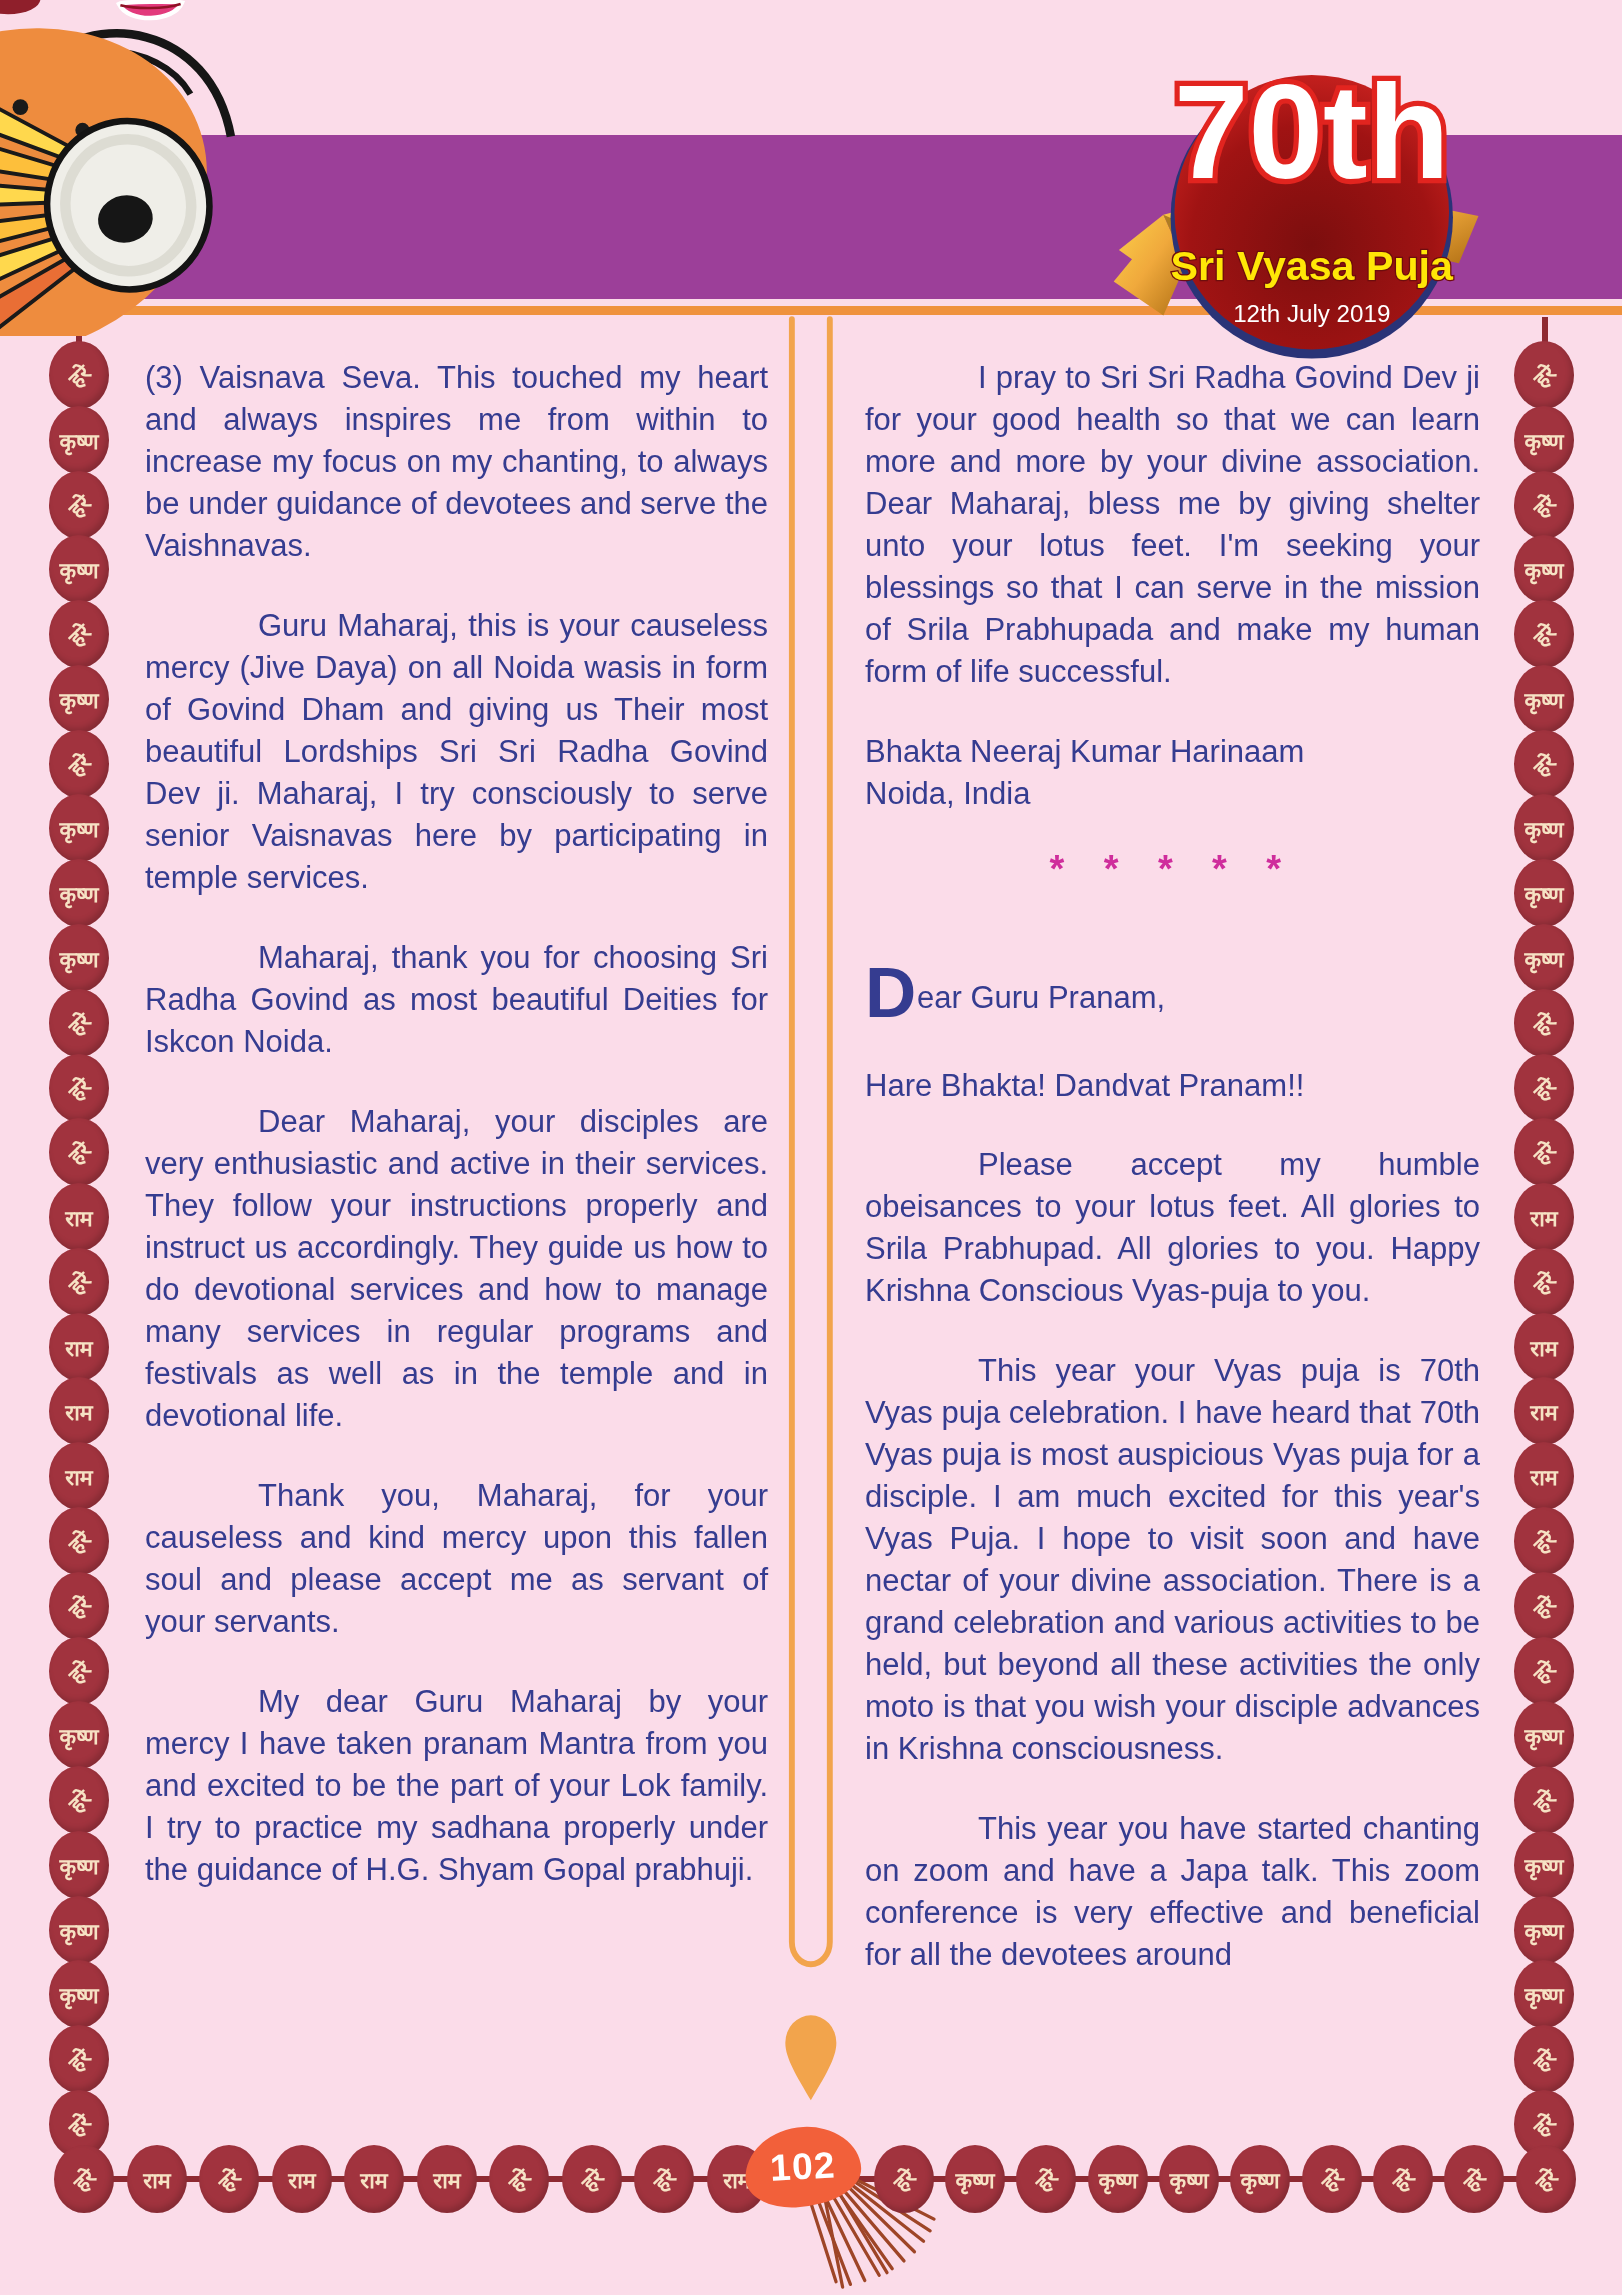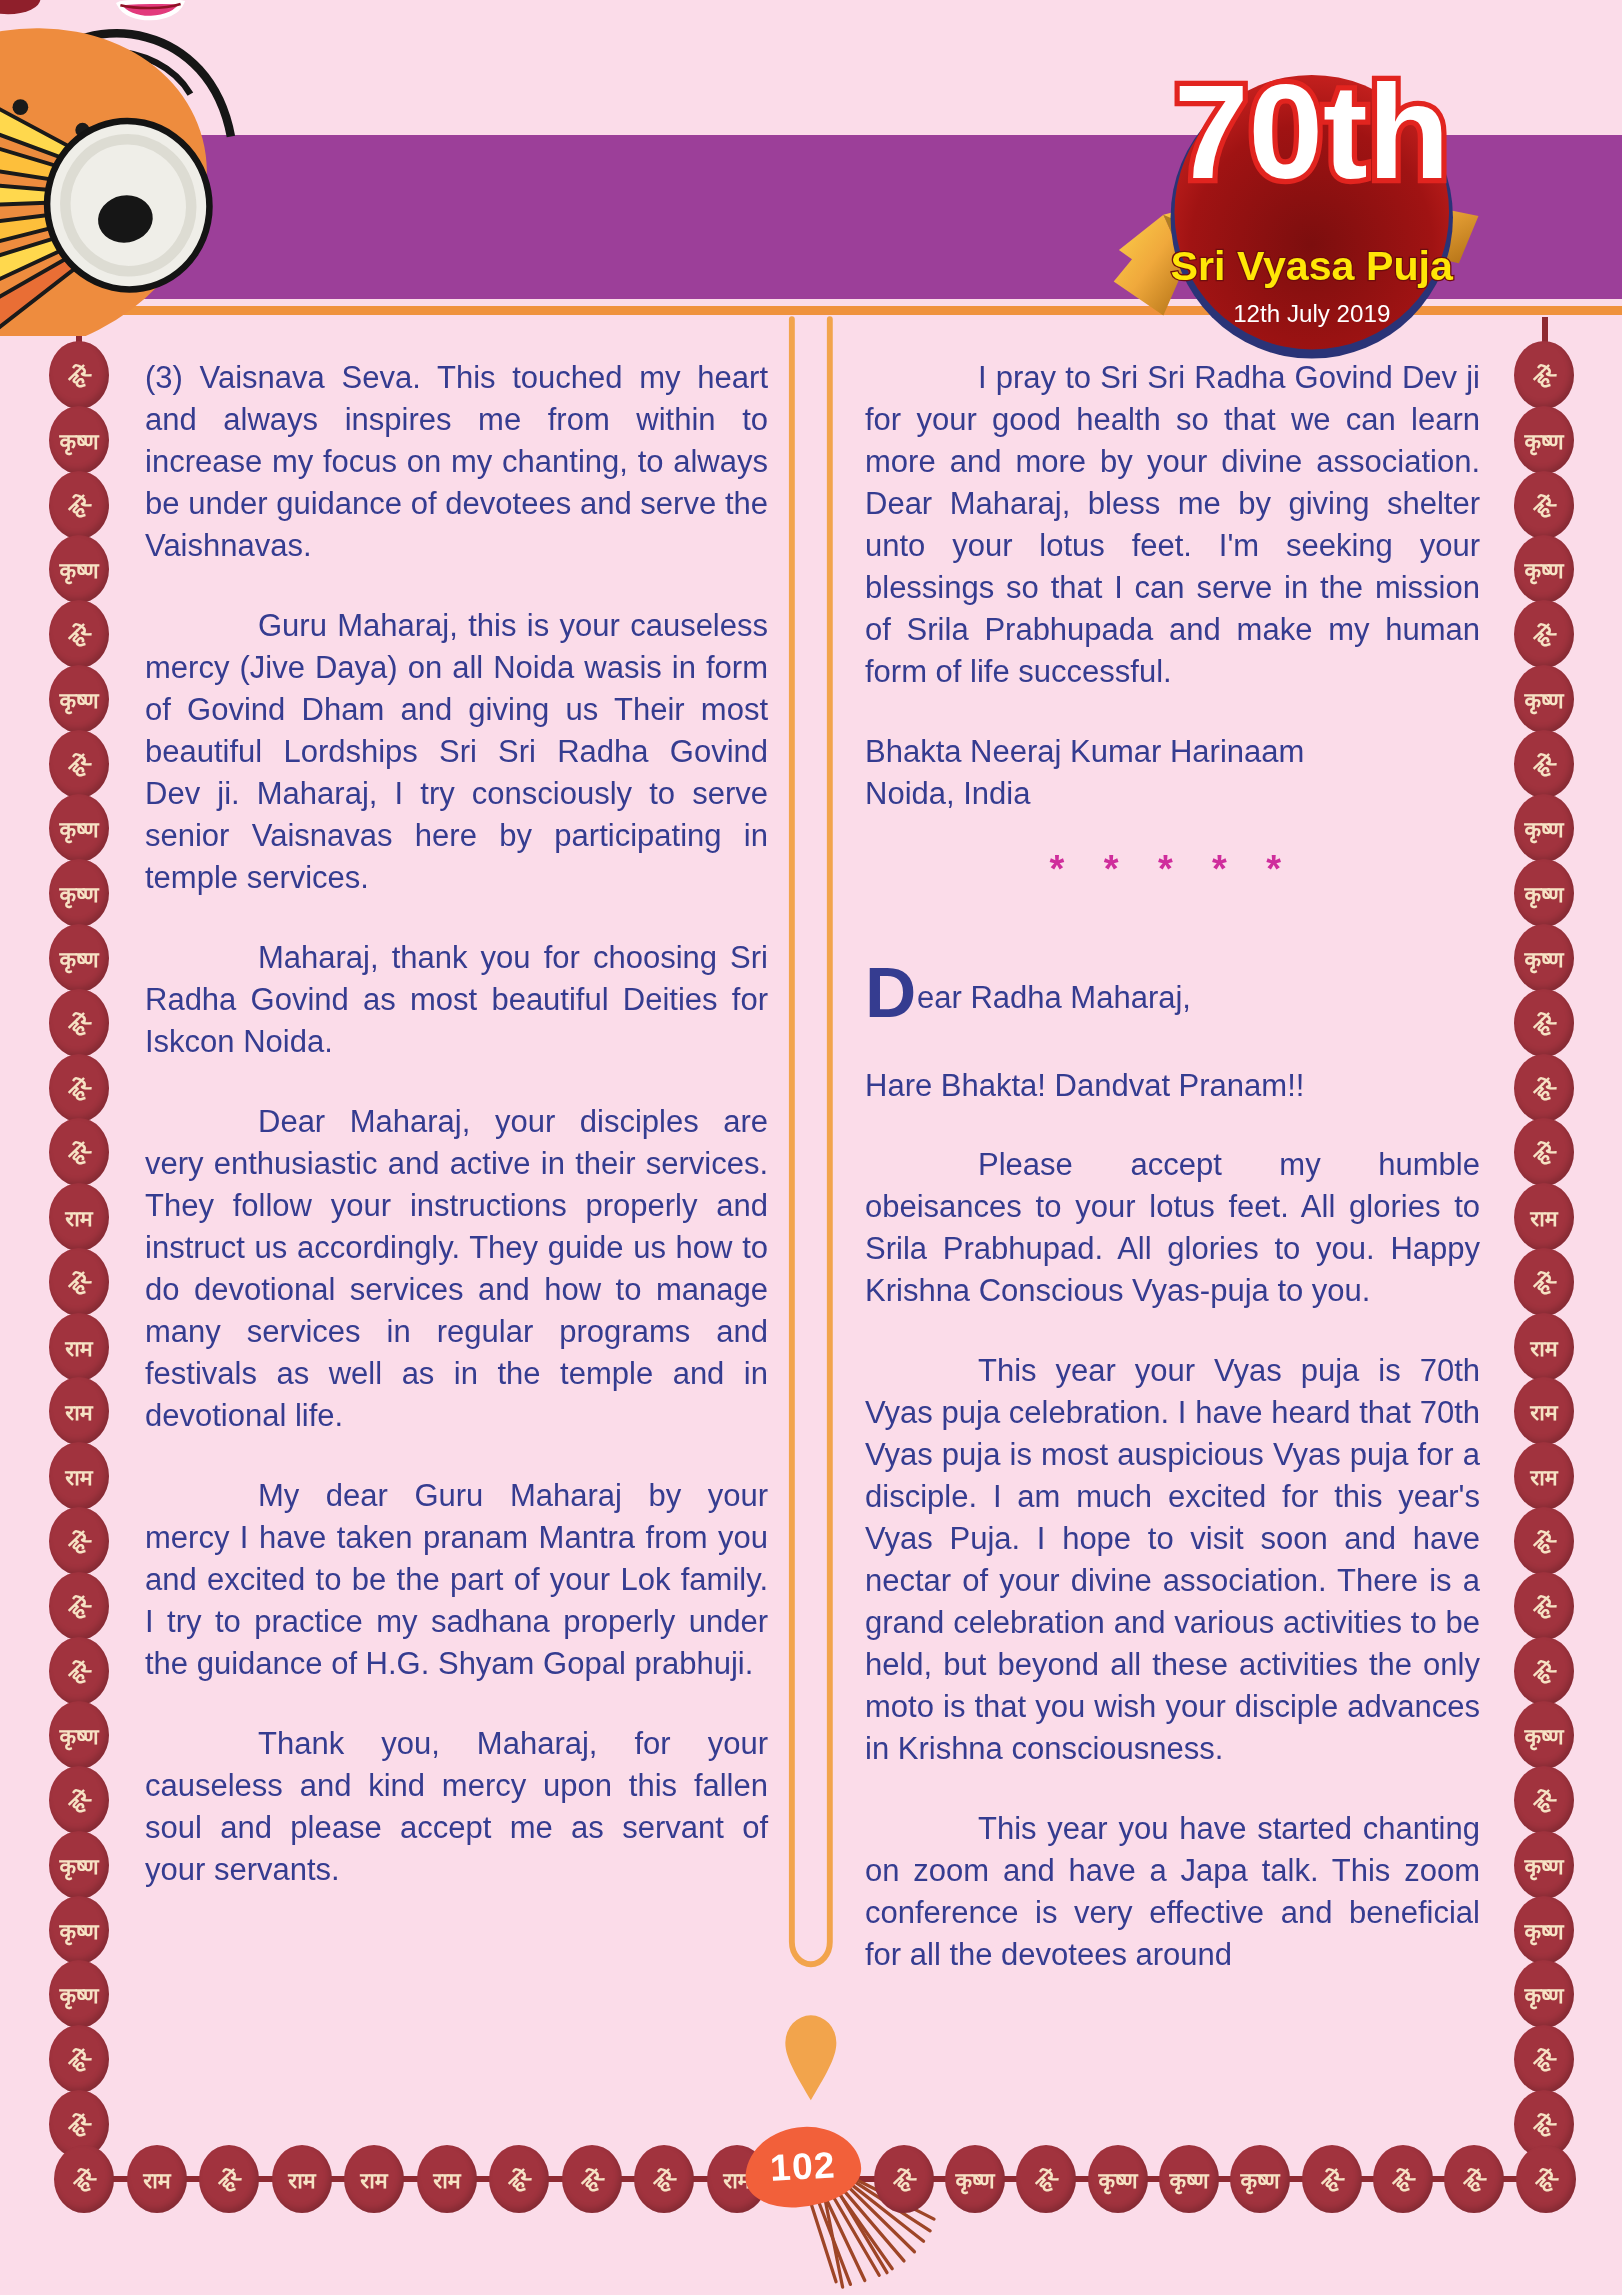--- a/index.html
+++ b/index.html
@@ -364,31 +364,31 @@
       <div class="bead rot" style="left: 1546px; top: 2179px;">
         <span>हरे</span>
       </div>
     </div>
 
   <div class="col col-left" id="col-left">
       <p class="para">(3) Vaisnava Seva. This touched my heart and always inspires me from within to increase my focus on my chanting, to always be under guidance of devotees and serve the Vaishnavas.</p>
       <p class="para ind">Guru Maharaj, this is your causeless mercy (Jive Daya) on all Noida wasis in form of Govind Dham and giving us Their most beautiful Lordships Sri Sri Radha Govind Dev ji. Maharaj, I try consciously to serve senior Vaisnavas here by participating in temple services.</p>
       <p class="para ind">Maharaj, thank you for choosing Sri Radha Govind as most beautiful Deities for Iskcon Noida.</p>
       <p class="para ind">Dear Maharaj, your disciples are very enthusiastic and active in their services. They follow your instructions properly and instruct us accordingly. They guide us how to do devotional services and how to manage many services in regular programs and festivals as well as in the temple and in devotional life.</p>
+      <p class="para ind">Thank you, Maharaj, for your causeless and kind mercy upon this fallen soul and please accept me as servant of your servants.</p>
       <p class="para ind">My dear Guru Maharaj by your mercy I have taken pranam Mantra from you and excited to be the part of your Lok family. I try to practice my sadhana properly under the guidance of H.G. Shyam Gopal prabhuji.</p>
-      <p class="para ind">Thank you, Maharaj, for your causeless and kind mercy upon this fallen soul and please accept me as servant of your servants.</p>
     </div>
   <div class="col col-right" id="col-right">
       <p class="para ind">I pray to Sri Sri Radha Govind Dev ji for your good health so that we can learn more and more by your divine association. Dear Maharaj, bless me by giving shelter unto your lotus feet. I'm seeking your blessings so that I can serve in the mission of Srila Prabhupada and make my human form of life successful.</p>
       <p class="para sign-name">
         <span>Bhakta Neeraj Kumar Harinaam</span>
         <span>Noida, India</span>
       </p>
       <div class="stars">* * * * *</div>
-      <p class="para dropline"><span class="dropcap">D</span><span>ear Radha Maharaj,</span></p>
+      <p class="para dropline"><span class="dropcap">D</span><span>ear Guru Pranam,</span></p>
       <p class="para salut">Hare Bhakta! Dandvat Pranam!!</p>
       <p class="para ind">Please accept my humble obeisances to your lotus feet. All glories to Srila Prabhupad.  All glories to you. Happy Krishna Conscious Vyas-puja to you.</p>
       <p class="para ind">This year your Vyas puja is 70th Vyas puja celebration. I have heard that 70th Vyas puja is most auspicious Vyas puja for a disciple.  I am much excited for this year's Vyas Puja. I hope to visit soon and have nectar of your divine association. There is a grand celebration and various activities to be held, but beyond all these activities the only moto is that you wish your disciple advances in Krishna consciousness.</p>
       <p class="para ind">This year you have started chanting on zoom and have a Japa talk. This zoom conference is very effective and beneficial for all the devotees around</p>
     </div>
 
   <svg class="tassel" width="209" height="121" viewBox="0 0 320 185">
     <g stroke="var(--tassel-brown)" stroke-width="5" stroke-linecap="round">
       <line x1="70" y1="18" x2="118" y2="168"></line>
       <line x1="80" y1="16" x2="140" y2="172"></line>

